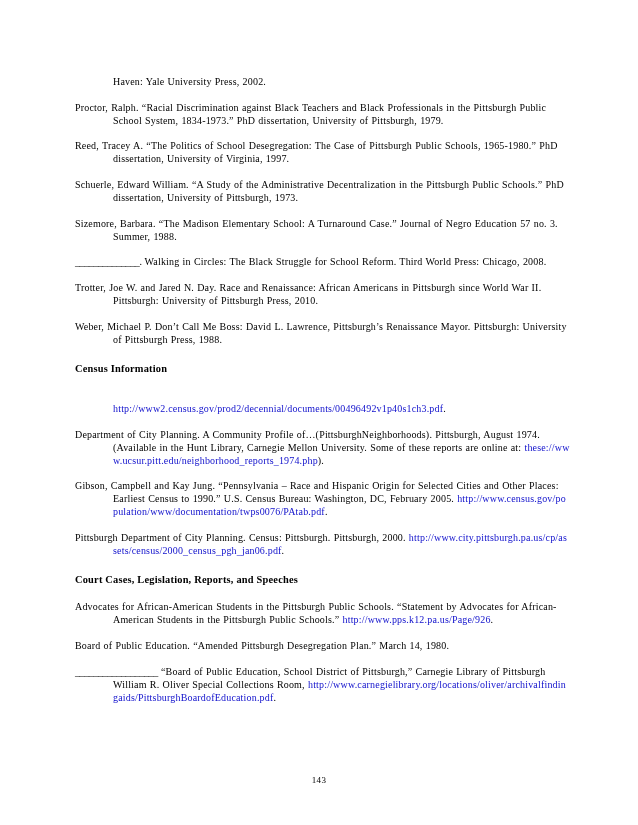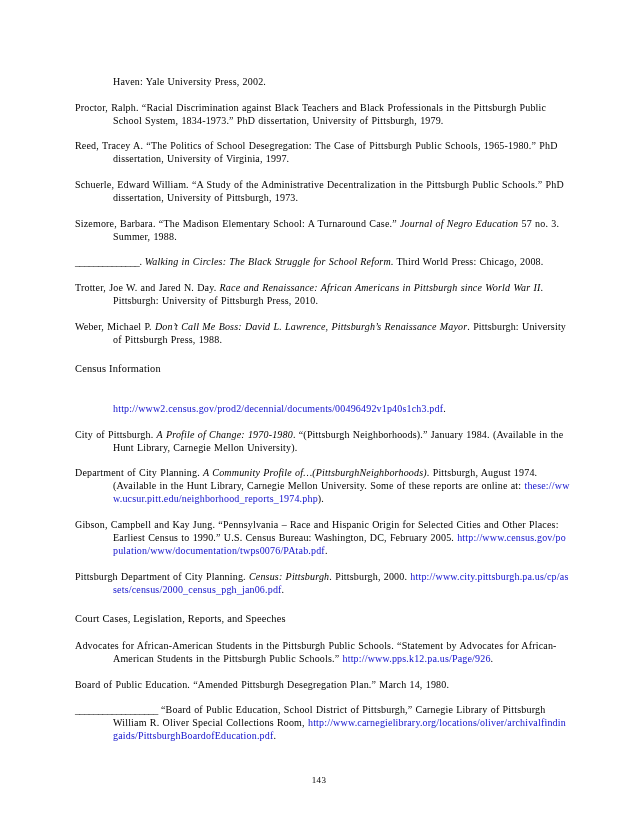--- a/index.html
+++ b/index.html
@@ -31,31 +31,31 @@
     padding-left: 38px;
     text-indent: -38px;
     letter-spacing: 0.18px;
     word-spacing: 0.5px;
   }
   .entry.cont {
     
     padding-left: 38px;
     text-indent: 0;
   }
-  .entry .it { font-style: italic; }
+  .entry .it { }
   .entry .url {
     color: #1111cc;
     word-break: break-all;
   }
   .entry .rule {
     letter-spacing: -0.4px;
   }
   .section-head {
     font-size: 10.4px;
-    font-weight: normal;
+    font-weight: bold;
     line-height: 14px;
     margin: 16px 0 13px 0;
     letter-spacing: 0.2px;
   }
   .page-number {
     position: absolute;
     left: 0;
     right: 0;
     top: 775px;
     text-align: center;
@@ -78,21 +78,20 @@
       <p class="entry"><span>Schuerle, Edward William. “A Study of the Administrative Decentralization in the Pittsburgh Public Schools.” PhD dissertation, University of Pittsburgh, 1973.</span></p>
       <p class="entry"><span>Sizemore, Barbara. “The Madison Elementary School: A Turnaround Case.” </span><span class="it">Journal of Negro Education</span><span> 57 no. 3. Summer, 1988.</span></p>
       <p class="entry"><span class="rule">______________.</span><span class="it"> Walking in Circles: The Black Struggle for School Reform</span><span>. Third World Press: Chicago, 2008.</span></p>
       <p class="entry"><span>Trotter, Joe W. and Jared N. Day. </span><span class="it">Race and Renaissance: African Americans in Pittsburgh since World War II</span><span>. Pittsburgh: University of Pittsburgh Press, 2010.</span></p>
       <p class="entry"><span>Weber, Michael P. </span><span class="it">Don’t Call Me Boss: David L. Lawrence, Pittsburgh’s Renaissance Mayor</span><span>. Pittsburgh: University of Pittsburgh Press, 1988.</span></p>
     </div>
 
   <h2 class="section-head" id="census-heading">Census Information</h2>
   <div id="census-list">
       <p class="entry"><br><span class="url">http://www2.census.gov/prod2/decennial/documents/00496492v1p40s1ch3.pdf</span><span>.</span></p>
-      <p class="entry"><span>City of Pittsburgh. </span><span class="it">A Profile of Change: 1970-1980</span><span>. “(Pittsburgh Neighborhoods).” January 1984. (Available in the Hunt Library, Carnegie Mellon University).</span></p>
       <p class="entry"><span>Department of City Planning. </span><span class="it">A Community Profile of…(PittsburghNeighborhoods)</span><span>. Pittsburgh, August 1974. (Available in the Hunt Library, Carnegie Mellon University. Some of these reports are online at: </span><span class="url">these://www.ucsur.pitt.edu/neighborhood_reports_1974.php</span><span>).</span></p>
       <p class="entry"><span>Gibson, Campbell and Kay Jung. “Pennsylvania – Race and Hispanic Origin for Selected Cities and Other Places: Earliest Census to 1990.” U.S. Census Bureau: Washington, DC, February 2005. </span><span class="url">http://www.census.gov/population/www/documentation/twps0076/PAtab.pdf</span><span>.</span></p>
       <p class="entry"><span>Pittsburgh Department of City Planning. </span><span class="it">Census: Pittsburgh</span><span>. Pittsburgh, 2000. </span><span class="url">http://www.city.pittsburgh.pa.us/cp/assets/census/2000_census_pgh_jan06.pdf</span><span>.</span></p>
     </div>
 
   <h2 class="section-head" id="court-heading">Court Cases, Legislation, Reports, and Speeches</h2>
   <div id="court-list">
       <p class="entry"><span>Advocates for African-American Students in the Pittsburgh Public Schools. “Statement by Advocates for African-American Students in the Pittsburgh Public Schools.” </span><span class="url">http://www.pps.k12.pa.us/Page/926</span><span>.</span></p>
       <p class="entry"><span>Board of Public Education. “Amended Pittsburgh Desegregation Plan.” March 14, 1980.</span></p>
       <p class="entry"><span class="rule">__________________</span><span> “Board of Public Education, School District of Pittsburgh,” Carnegie Library of Pittsburgh William R. Oliver Special Collections Room, </span><span class="url">http://www.carnegielibrary.org/locations/oliver/archivalfindingaids/PittsburghBoardofEducation.pdf</span><span>.</span></p>

